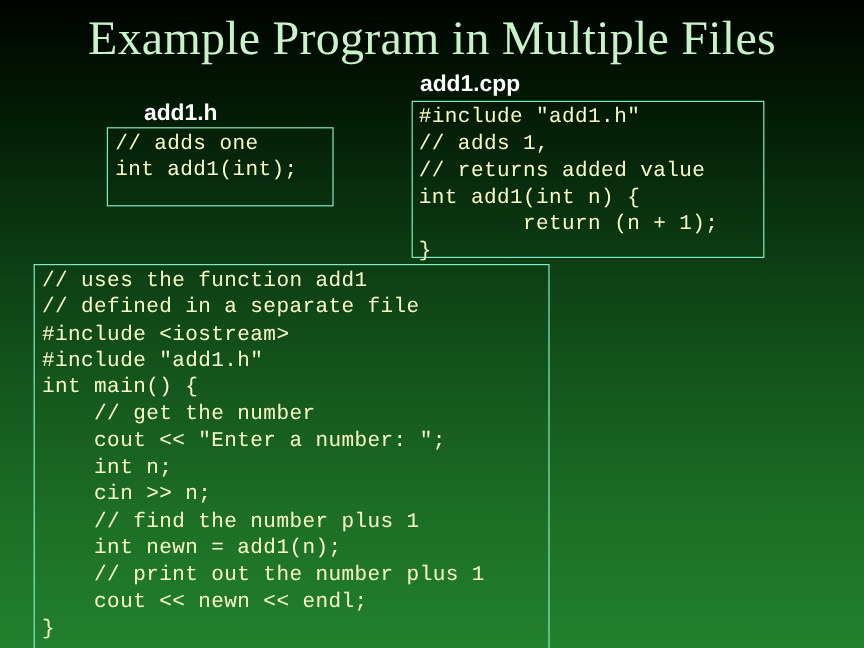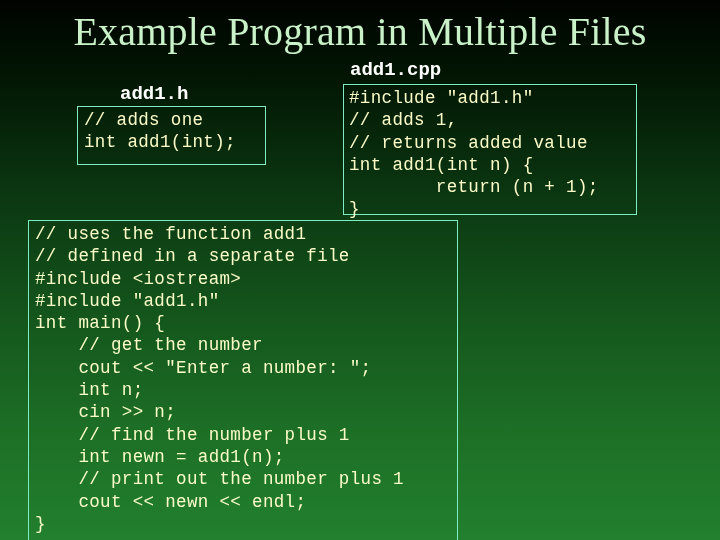--- a/index.html
+++ b/index.html
@@ -39,21 +39,21 @@
     font-size: 40px;
     line-height: 48px;
     color: #c9f2c9;
     white-space: nowrap;
     letter-spacing: 0.2px;
   }
 
   
   .file-label {
     position: absolute;
-    font-family: Liberation Mono, monospace;
+    font-family: Liberation Sans, sans-serif;
     font-weight: bold;
     font-size: 19px;
     line-height: 21px;
     color: #ffffff;
     white-space: nowrap;
   }
   #label-add1h      { left: 120px; top: 84px; }
   #label-add1cpp    { left: 350px; top: 60px; }
   #label-add1test   { left: 65px;  top: 197px; }
 
@@ -69,24 +69,24 @@
     padding: 0;
     font-family: "Liberation Mono", "DejaVu Sans Mono", monospace;
     font-size: 17.5px;
     line-height: 22.3px;
     color: #fbfbc8;
     white-space: pre;
     letter-spacing: 0.35px;
   }
 
   #box-add1h {
-    left: 77px;
+    left: 89px;
     top: 106px;
     width: 189px;
-    height: 59px;
+    height: 66px;
   }
   #box-add1h pre {
     padding: 2px 0 0 6px;
   }
 
   #box-add1cpp {
     left: 343px;
     top: 84px;
     width: 294px;
     height: 131px;

